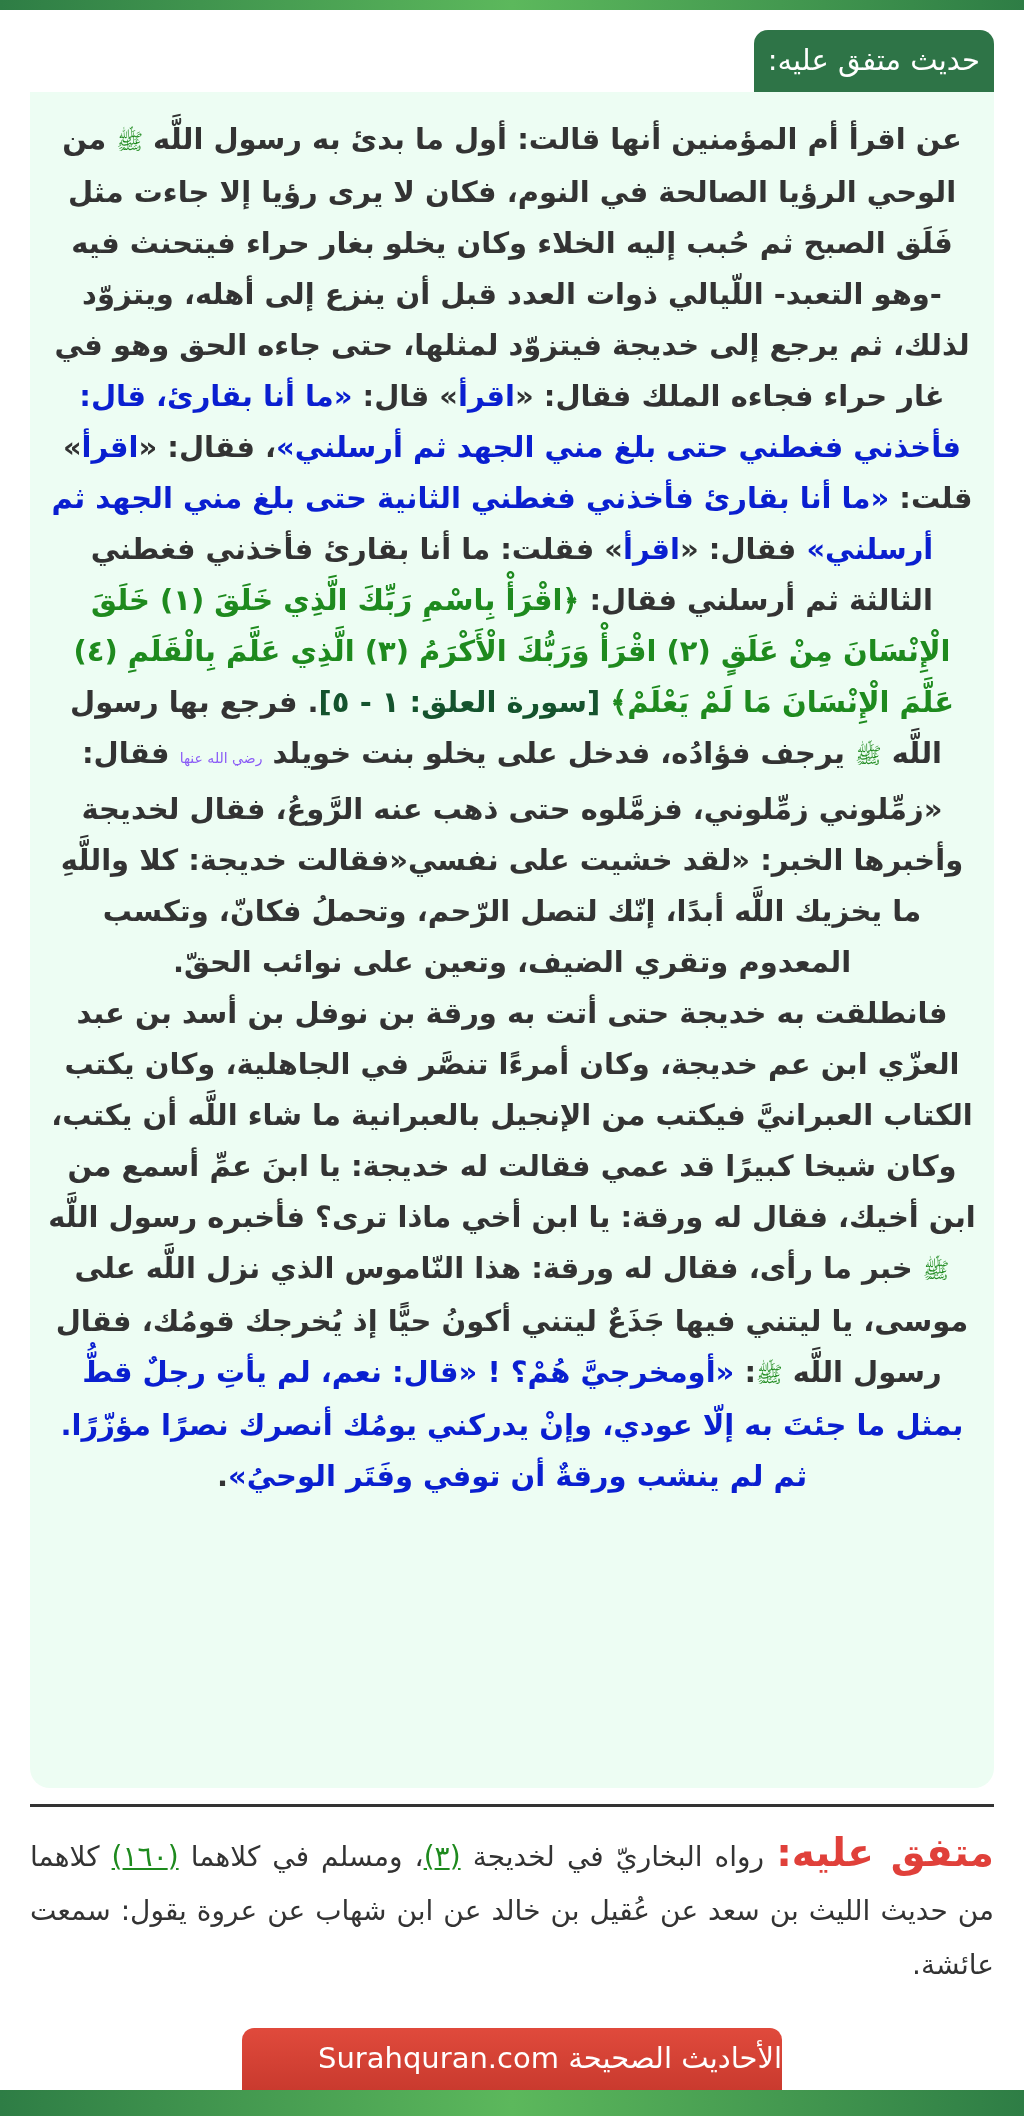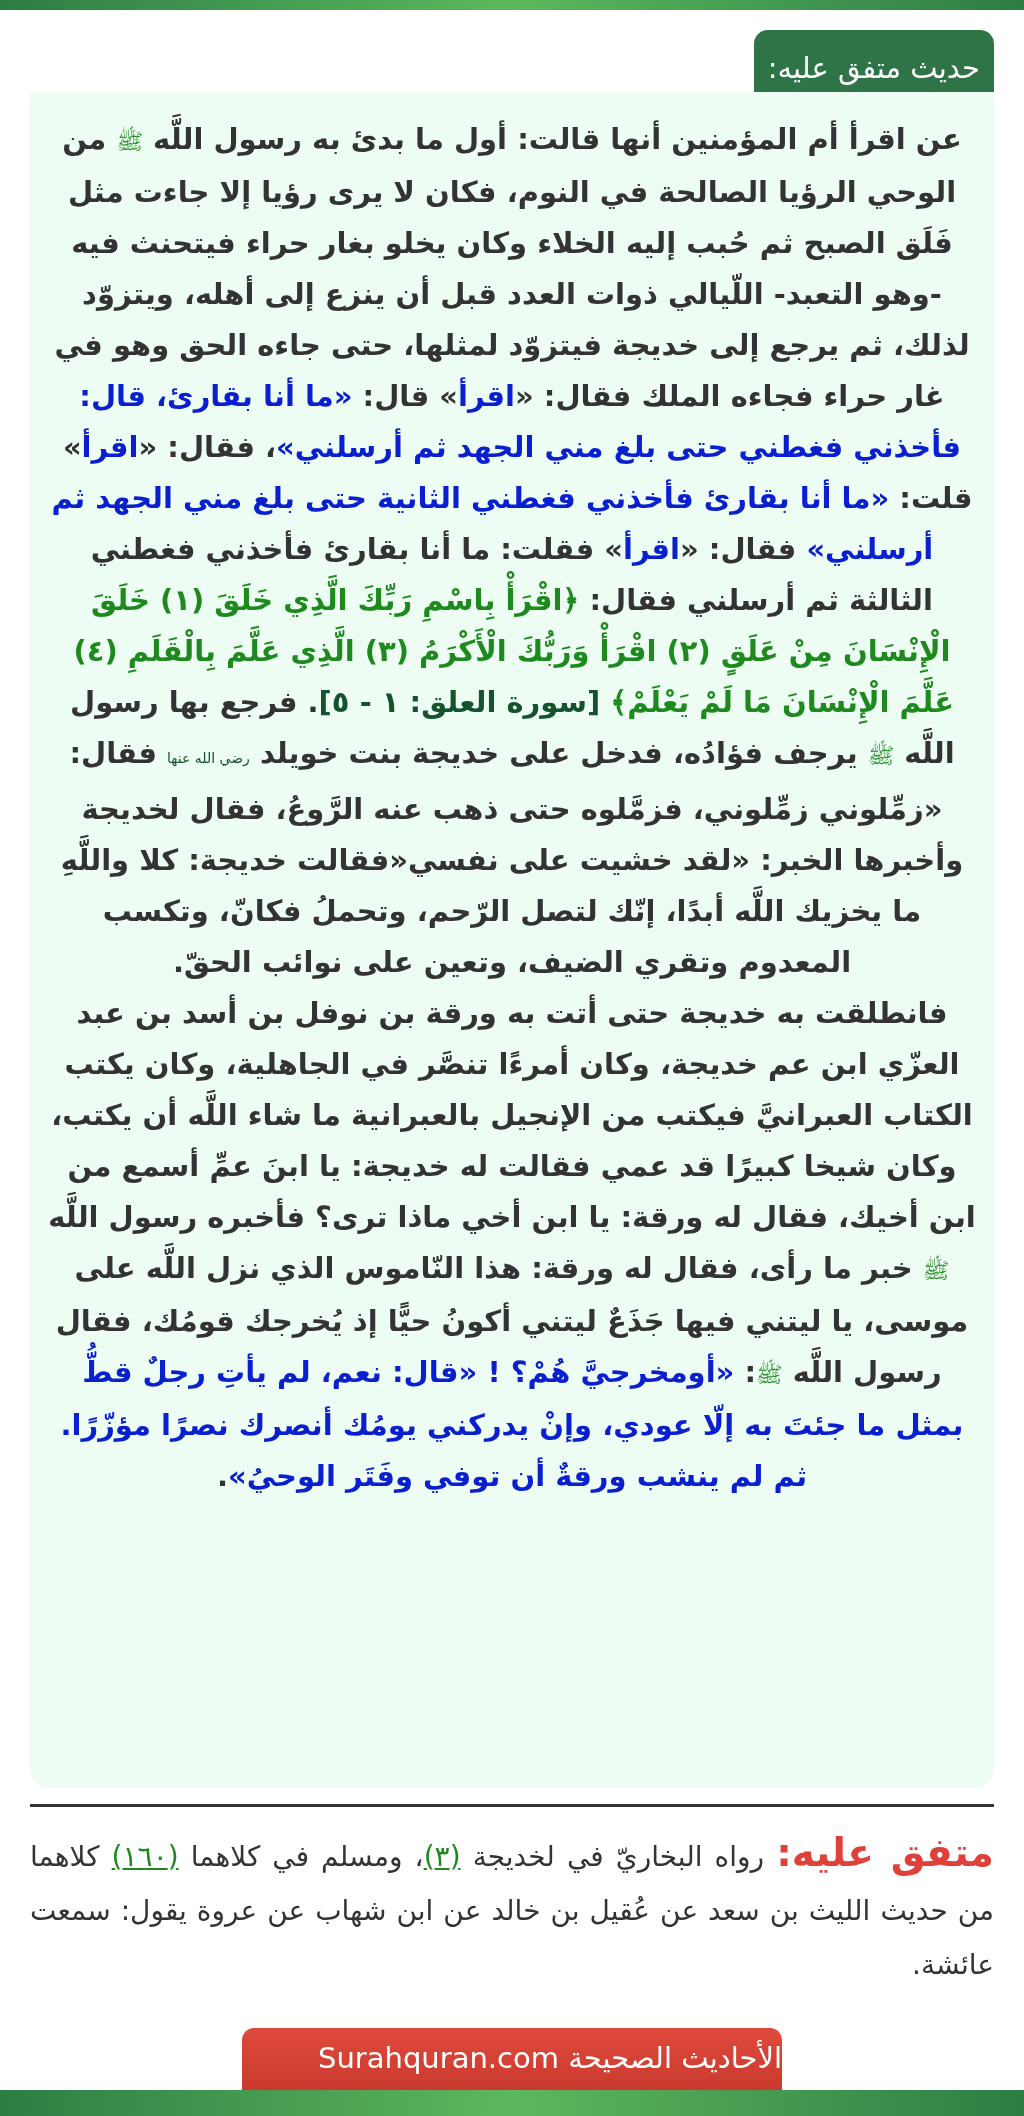--- a/index.html
+++ b/index.html
@@ -16,21 +16,21 @@
     background: linear-gradient(90deg, #2e7d45 0%, #5cb85c 50%, #2e7d45 100%);
   }
   .bottom-bar {
     position: absolute; bottom: 0; left: 0; width: 1024px; height: 26px;
     background: linear-gradient(90deg, #2e7d45 0%, #5cb85c 50%, #2e7d45 100%);
   }
   .title-tab {
     position: absolute; top: 30px; right: 30px;
     background: #2e7447; color: #ffffff;
     font-size: 29px; line-height: 60px; height: 62px;
-    padding: 8px 14px;
+    padding: 0 14px;
     border-radius: 14px 14px 0 0;
   }
   .hadith-box {
     position: absolute; top: 92px; left: 30px; width: 964px; height: 1696px;
     background: #edfdf3;
     border-radius: 0 0 20px 20px;
     box-sizing: border-box;
     padding: 22px 14px 0 14px;
   }
   .hadith-text {
@@ -65,22 +65,22 @@
 
 <div class="title-tab">حديث متفق عليه:</div>
 
 <div class="hadith-box">
   <p class="hadith-text">
     <span>عن اقرأ أم المؤمنين أنها قالت: أول ما بدئ به رسول اللَّه</span>
     <span class="saw">ﷺ</span>
     <span>من الوحي الرؤيا الصالحة في النوم، فكان لا يرى رؤيا إلا جاءت مثل فَلَق الصبح ثم حُبب إليه الخلاء وكان يخلو بغار حراء فيتحنث فيه -وهو التعبد- اللّيالي ذوات العدد قبل أن ينزع إلى أهله، ويتزوّد لذلك، ثم يرجع إلى خديجة فيتزوّد لمثلها، حتى جاءه الحق وهو في غار حراء فجاءه الملك فقال: «</span><span class="blue">اقرأ</span><span>» قال: </span><span class="blue">«ما أنا بقارئ، قال: فأخذني فغطني حتى بلغ مني الجهد ثم أرسلني»</span><span>، فقال: «</span><span class="blue">اقرأ</span><span>» قلت: </span><span class="blue">«ما أنا بقارئ فأخذني فغطني الثانية حتى بلغ مني الجهد ثم أرسلني»</span><span> فقال: «</span><span class="blue">اقرأ</span><span>» فقلت: ما أنا بقارئ فأخذني فغطني الثالثة ثم أرسلني فقال: </span><span class="green">﴿اقْرَأْ بِاسْمِ رَبِّكَ الَّذِي خَلَقَ (١) خَلَقَ الْإِنْسَانَ مِنْ عَلَقٍ (٢) اقْرَأْ وَرَبُّكَ الْأَكْرَمُ (٣) الَّذِي عَلَّمَ بِالْقَلَمِ (٤) عَلَّمَ الْإِنْسَانَ مَا لَمْ يَعْلَمْ﴾</span>
     <span class="brown">[سورة العلق: ١ - ٥]</span><span>. فرجع بها رسول اللَّه</span>
     <span class="saw">ﷺ</span>
-    <span>يرجف فؤادُه، فدخل على خديجة بنت خويلد</span>
-    <span class="saw" style="font-size:14px;color:#14532d">رضي الله عنها</span>
+    <span>يرجف فؤادُه، فدخل على يخلو بنت خويلد</span>
+    <span class="saw" style="font-size:14px;color:#8b5cf6">رضي الله عنها</span>
     <span>فقال: «زمِّلوني زمِّلوني، فزمَّلوه حتى ذهب عنه الرَّوعُ، فقال لخديجة وأخبرها الخبر: «لقد خشيت على نفسي«فقالت خديجة: كلا واللَّهِ ما يخزيك اللَّه أبدًا، إنّك لتصل الرّحم، وتحملُ فكانّ، وتكسب المعدوم وتقري الضيف، وتعين على نوائب الحقّ.</span>
   </p>
   <p class="hadith-text">
     <span>فانطلقت به خديجة حتى أتت به ورقة بن نوفل بن أسد بن عبد العزّي ابن عم خديجة، وكان أمرءًا تنصَّر في الجاهلية، وكان يكتب الكتاب العبرانيَّ فيكتب من الإنجيل بالعبرانية ما شاء اللَّه أن يكتب، وكان شيخا كبيرًا قد عمي فقالت له خديجة: يا ابنَ عمِّ أسمع من ابن أخيك، فقال له ورقة: يا ابن أخي ماذا ترى؟ فأخبره رسول اللَّه</span>
     <span class="saw">ﷺ</span>
     <span>خبر ما رأى، فقال له ورقة: هذا النّاموس الذي نزل اللَّه على موسى، يا ليتني فيها جَذَعٌ ليتني أكونُ حيًّا إذ يُخرجك قومُك، فقال رسول اللَّه</span>
     <span class="saw">ﷺ</span><span>: </span><span class="blue">«أومخرجيَّ هُمْ؟ ! «قال: نعم، لم يأتِ رجلٌ قطُّ بمثل ما جئتَ به إلّا عودي، وإنْ يدركني يومُك أنصرك نصرًا مؤزّرًا. ثم لم ينشب ورقةٌ أن توفي وفَتَر الوحيُ»</span><span>.</span>
   </p>
 </div>
 

